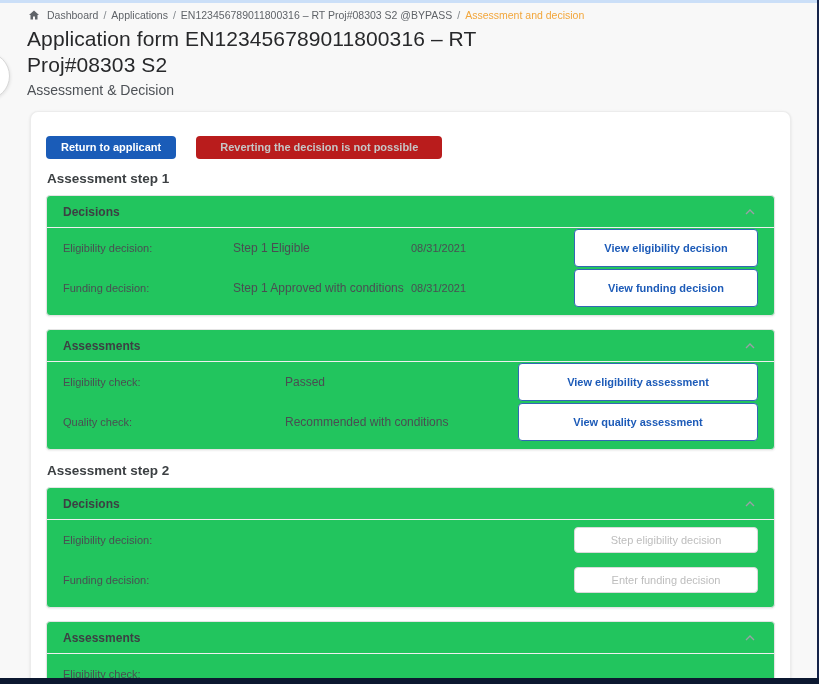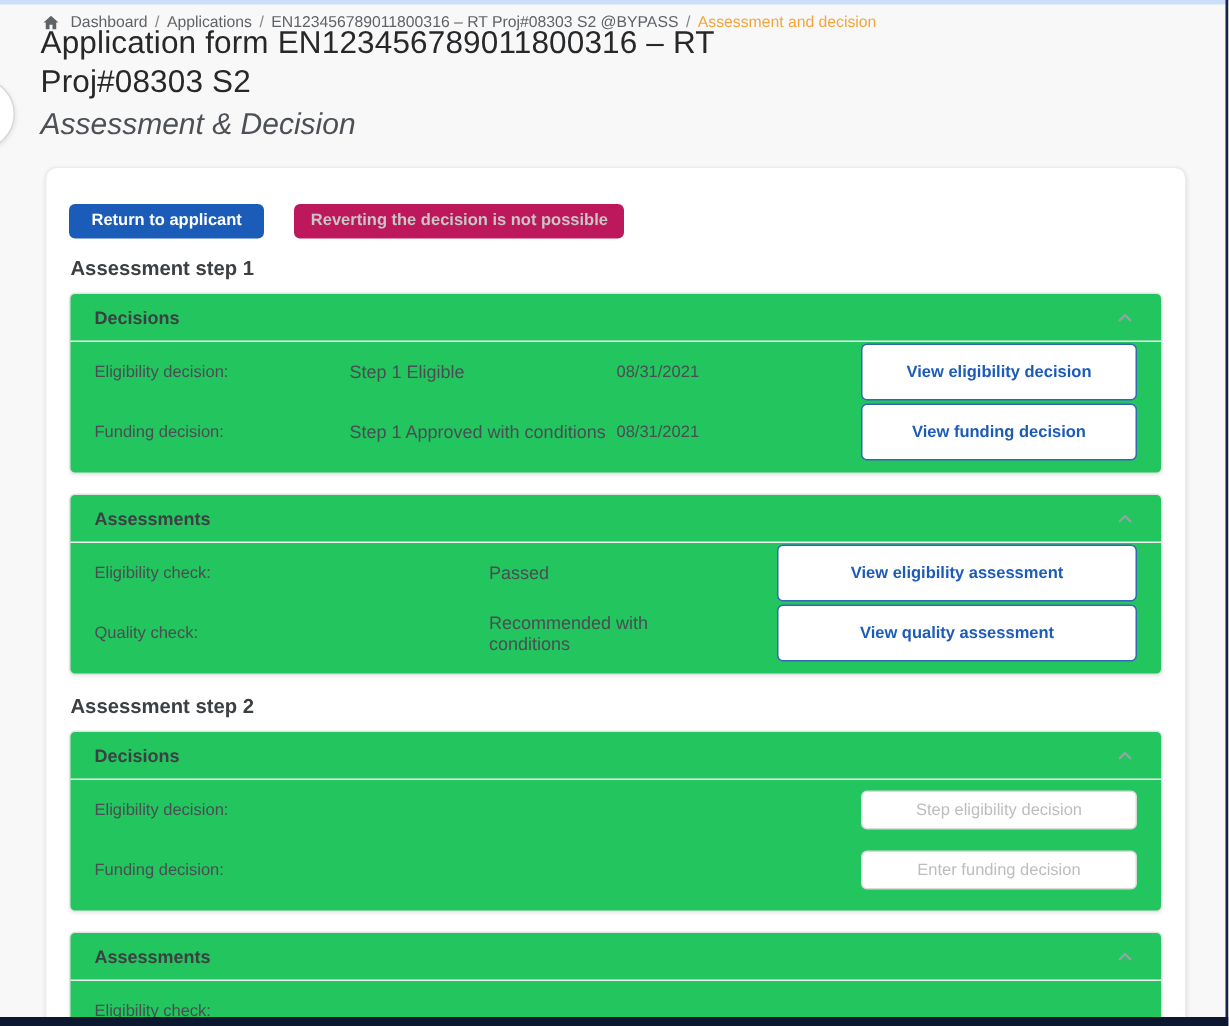--- a/index.html
+++ b/index.html
@@ -27,63 +27,63 @@
     position:absolute; top:9px; left:28px; right:20px;
     font-size:10.5px; color:#5F6368; white-space:nowrap;
     display:flex; align-items:center; gap:5px;
   }
   .breadcrumb .home-ic { width:12px; height:12px; display:inline-block; margin-right:2px; }
   .breadcrumb .sep { color:#80868B; }
   .breadcrumb .crumb { color:#5F6368; cursor:pointer; }
   .breadcrumb .crumb-current { color:#F2A63B; }
 
   
-  .page-header { position:absolute; top:16px; left:27px; width:560px; }
+  .page-header { position:absolute; top:26px; left:27px; width:560px; }
   .page-title { font-size:21px; font-weight:400; color:#27282A; line-height:1.22; letter-spacing:.1px; }
-  .page-subtitle { margin-top:5px; font-size:20px; color:#4D5156;font-style:italic; }
+  .page-subtitle { margin-top:5px; font-size:14px; color:#4D5156; }
 
   
   .panel {
     position:absolute; left:30px; top:111px; width:761px; height:620px;
     background:#fff; border:1px solid #ECECEC; border-bottom:none;
     border-radius:8px 8px 0 0;
     box-shadow:0 1px 3px rgba(0,0,0,.10);
     padding:14px 15px 0 15px;
   }
 
   
   .toolbar { display:flex; gap:20px; margin:10px 0 12px 0; }
   .btn-primary {
     background:#1A5CB8; color:#fff; border:none; border-radius:4px;
     font-family:inherit; font-size:11px; font-weight:bold;
     padding:6px 15px; height:23px; line-height:11px; cursor:pointer;
   }
   .btn-disabled-fill {
-    background:#be185d; color:#C6C6C6; border:none; border-radius:4px;
+    background:#b91c1c; color:#C6C6C6; border:none; border-radius:4px;
     font-family:inherit; font-size:11px; font-weight:bold;
-    padding:6px 11px; height:23px; line-height:11px;
+    padding:6px 24px; height:23px; line-height:11px;
   }
 
   .section-heading { font-size:13.5px; font-weight:bold; color:#3C4043; margin:10px 0 9px 1px; }
 
   
   .card {
     border:1px solid #E4E4E4; border-radius:4px; background:#22c55e;
     box-shadow:0 1px 2px rgba(0,0,0,.07);
     margin-bottom:13px; padding-bottom:7px;
   }
   .card-header {
     display:flex; align-items:center; justify-content:space-between;
     padding:8px 16px 7px 16px; border-bottom:1px solid #EFEFEF;
   }
   .card-title { font-size:12px; font-weight:bold; color:#3C4043; }
   .chevron { width:16px; height:16px; display:flex; align-items:center; justify-content:center; cursor:pointer; }
 
   .drow { display:grid; grid-template-columns:170px 178px 1fr 184px; align-items:center; height:40px; padding:0 16px; }
-  .arow { display:grid; grid-template-columns:222px 1fr 240px; align-items:center; height:40px; padding:0 16px;gap:41px; }
+  .arow { display:grid; grid-template-columns:222px 1fr 240px; align-items:center; height:40px; padding:0 16px; }
   .row-label { font-size:11px; color:#4A4E52; }
   .row-value { font-size:12px; color:#4A4E52; }
   .row-date  { font-size:11px; color:#4A4E52; }
 
   .btn-outline {
     background:#fff; border:1px solid #3367B5; color:#1D5BB8; border-radius:4px;
     font-family:inherit; font-size:11px; font-weight:bold;
     height:38px; width:100%; cursor:pointer;
   }
   .btn-outline-disabled {

